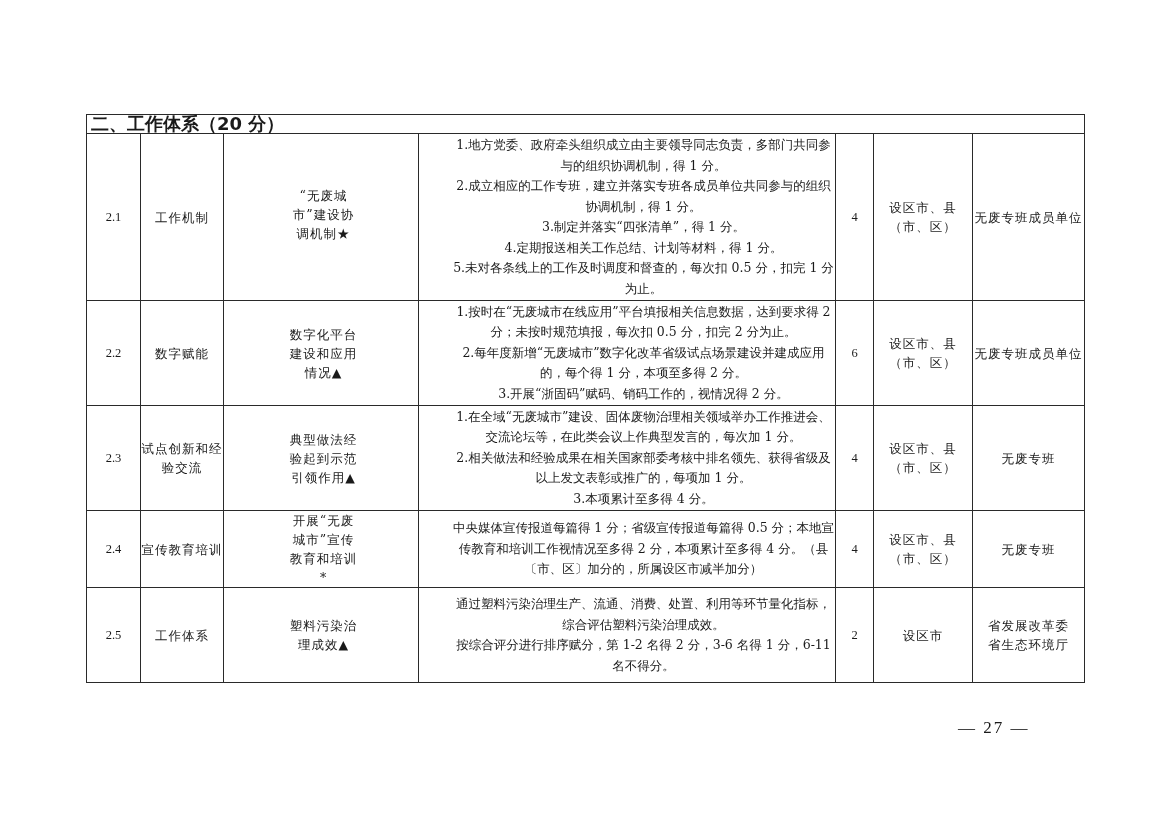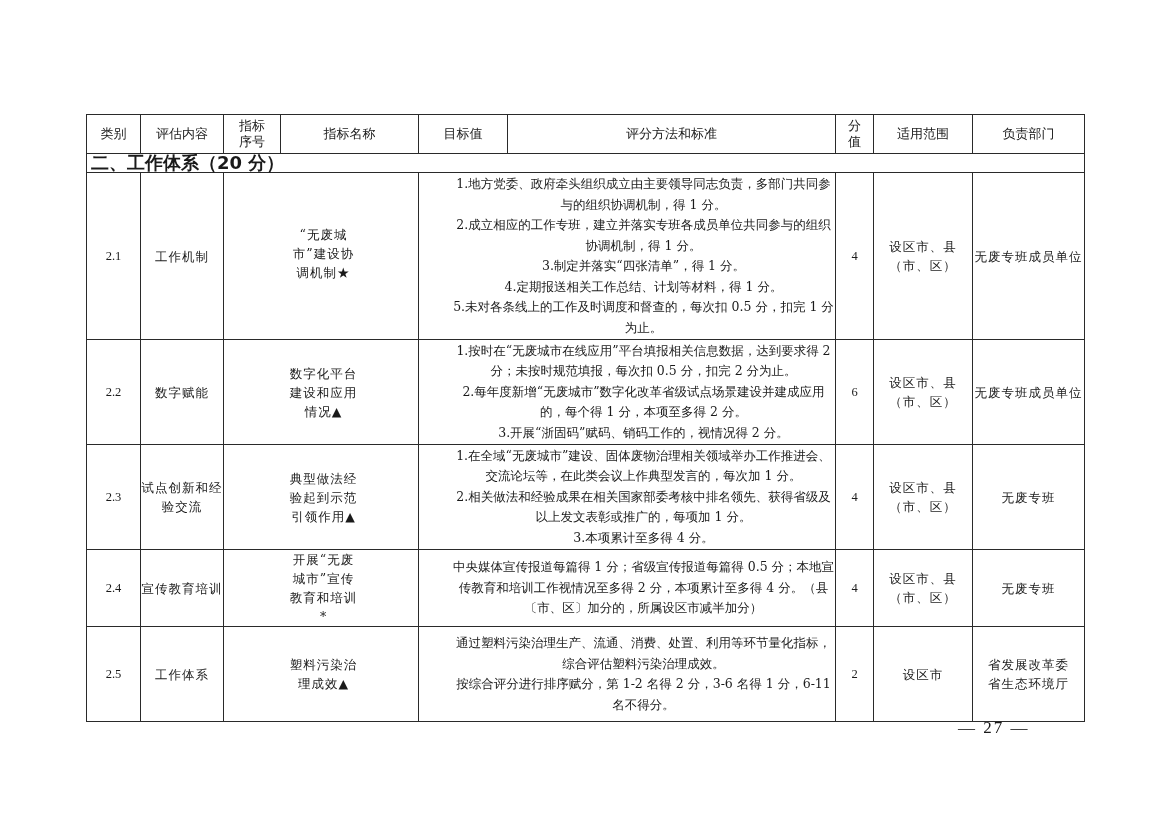--- a/index.html
+++ b/index.html
@@ -29,31 +29,20 @@
       <col style="width:83px">
       <col style="width:57px">
       <col style="width:138px">
     <col style="width:89px">
       <col style="width:328px">
       <col style="width:38px">
       <col style="width:99px">
       <col style="width:112px">
   </colgroup>
   <tbody>
-      <tr class="hdr">
-    <th>类别</th>
-    <th>评估内容</th>
-    <th><span style="display:inline-block;width:2.2em;">指标序号</span></th>
-    <th>指标名称</th>
-    <th style="border-right:none">目标值</th>
-    <th>评分方法和标准</th>
-    <th><span style="display:inline-block;width:1.1em;">分值</span></th>
-    <th>适用范围</th>
-    <th>负责部门</th>
-  </tr>
   <tr class="section">
     <td colspan="9">二、工作体系（20 分）</td>
   </tr>
 
   <tr style="height:167px">
     <td class="id">2.1</td>
     <td class="content">工作机制</td>
     <td class="name" colspan="2" style="padding:0 60px 5px 65px">“无废城市”建设协调机制★</td>
     <td class="method" colspan="2">
       <div>1.地方党委、政府牵头组织成立由主要领导同志负责，多部门共同参与的组织协调机制，得 1 分。</div>

